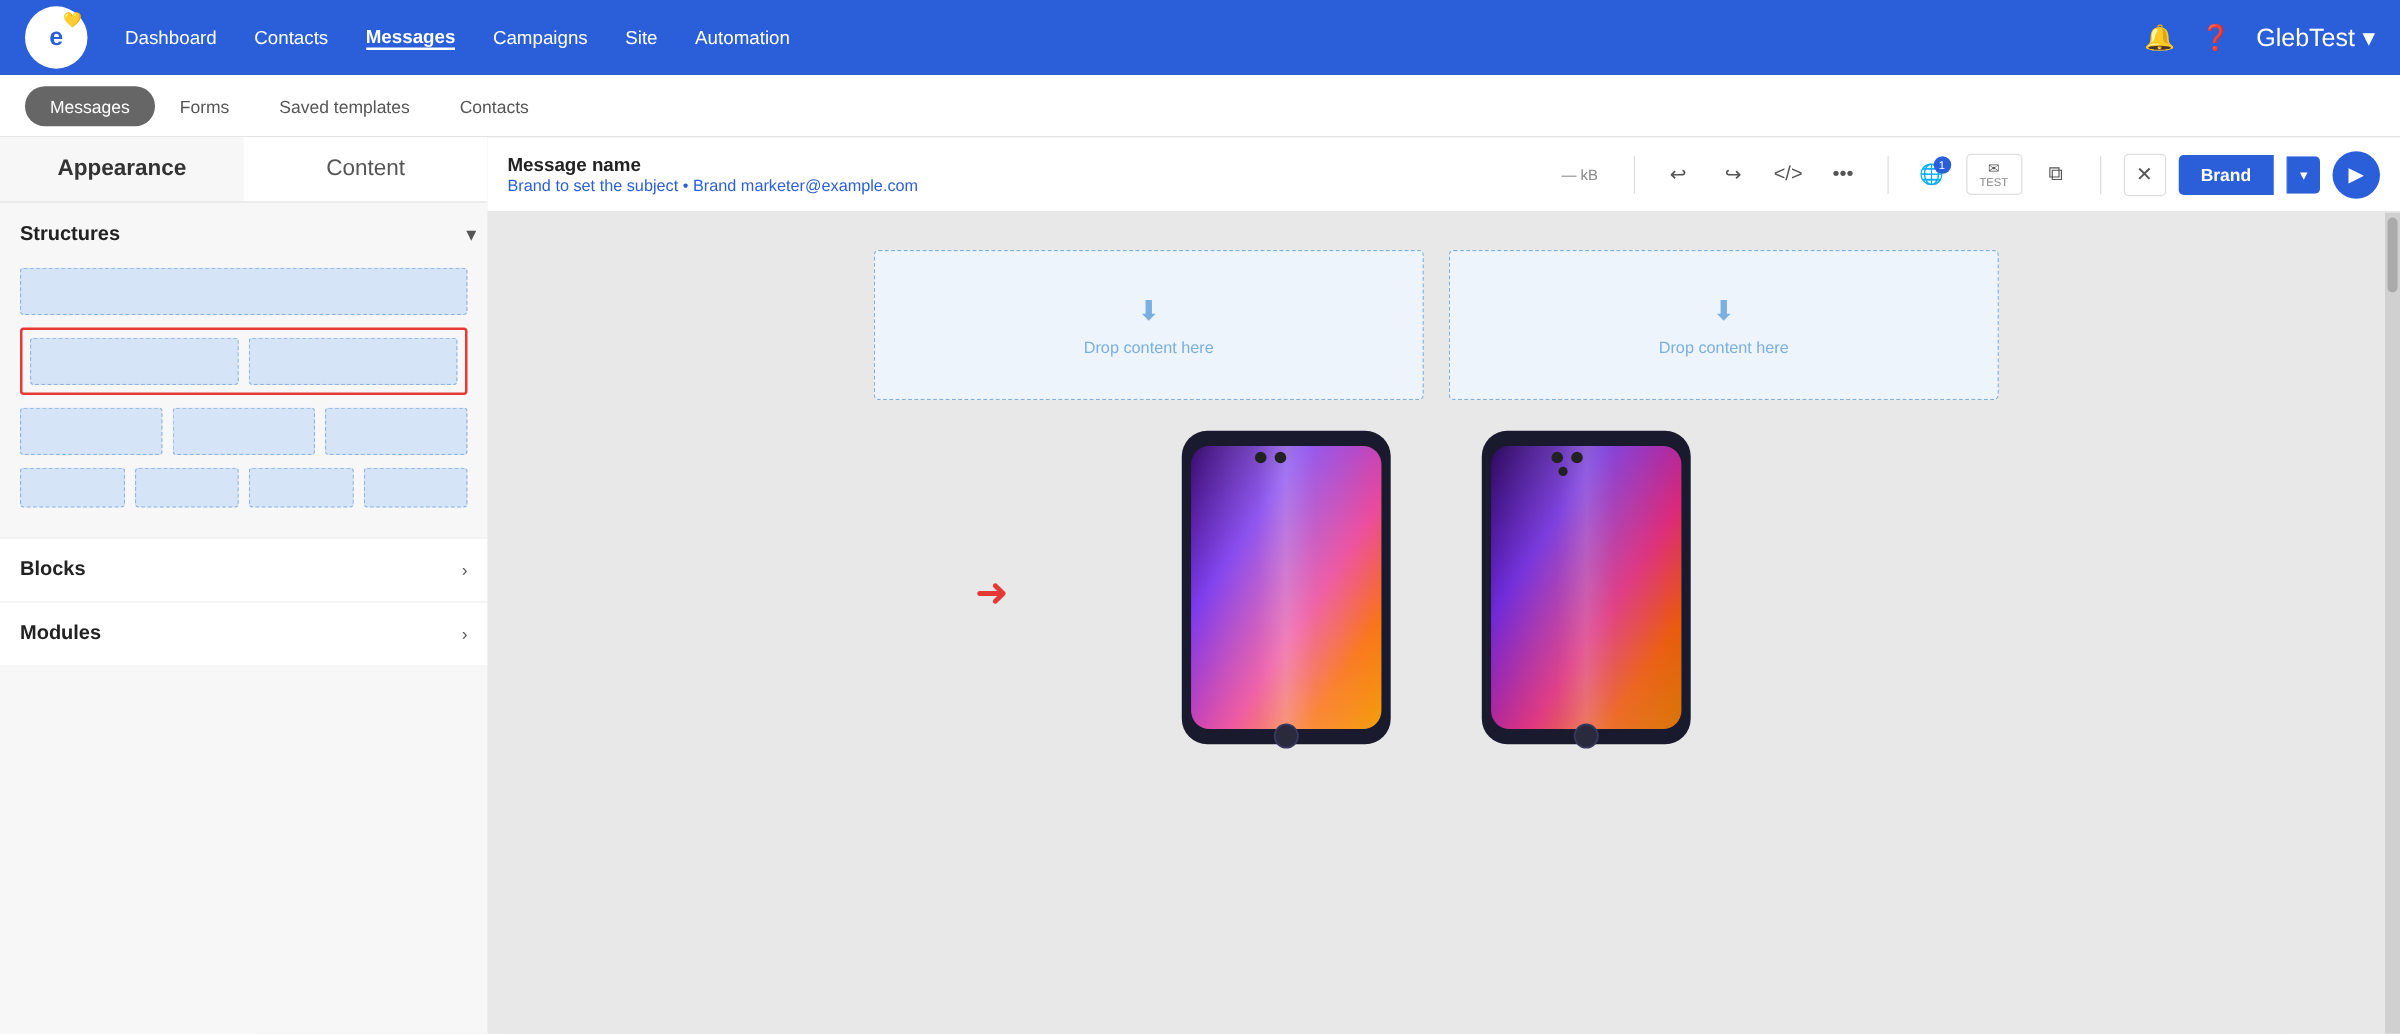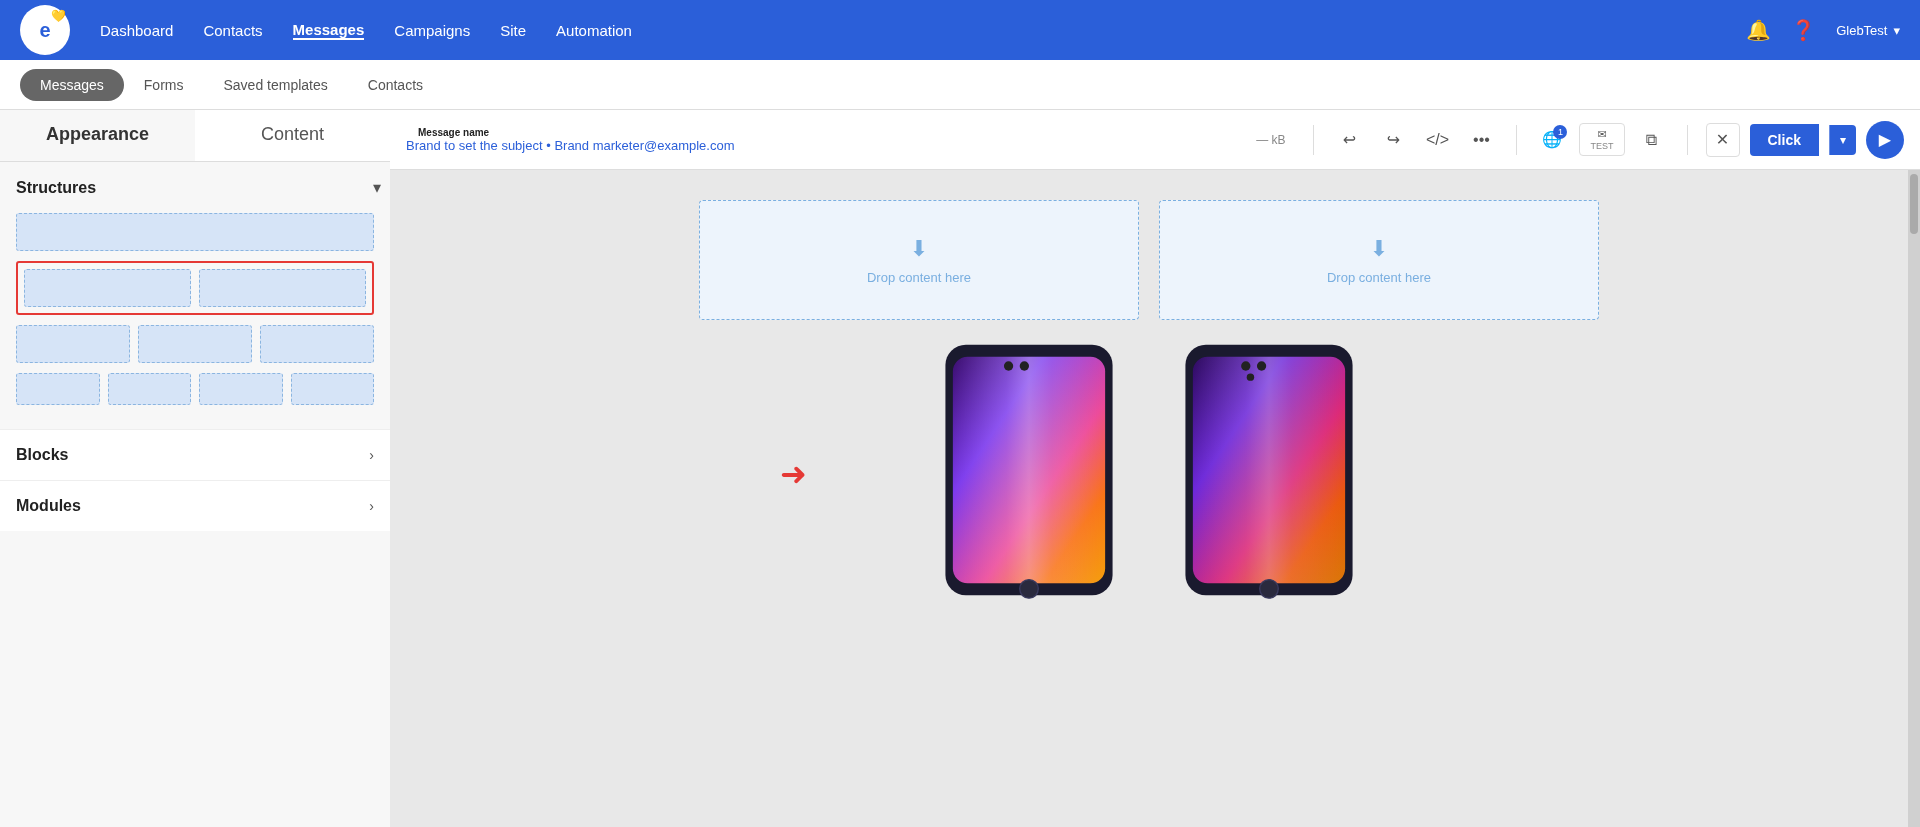--- a/index.html
+++ b/index.html
@@ -25,21 +25,21 @@
     }
     .logo-heart {
       position: absolute; top: 4px; right: 4px; font-size: 12px; color: #f5c518;
     }
     .top-nav a {
       color: white; text-decoration: none; font-size: 15px; font-weight: 500; cursor: pointer;
     }
     .top-nav a.active { font-weight: bold; border-bottom: 2px solid white; }
     .nav-right { margin-left: auto; display: flex; align-items: center; gap: 20px; }
     .nav-icon { color: white; font-size: 20px; cursor: pointer; }
-    .user-label { color: white; font-size: 13px; cursor: pointer; display: flex; align-items: flex-start; gap: 6px; }
+    .user-label { color: white; font-size: 20px; cursor: pointer; display: flex; align-items: flex-end; gap: 6px; }
 
     
     .sub-nav {
       background: white;
       height: 50px;
       display: flex;
       align-items: center;
       padding: 0 20px;
       gap: 0;
       border-bottom: 1px solid #ddd;
@@ -174,21 +174,21 @@
     .editor-toolbar {
       background: white;
       height: 60px;
       display: flex;
       align-items: center;
       padding: 0 16px;
       border-bottom: 1px solid #ddd;
       gap: 10px;
     }
     .toolbar-title-area { flex: 1; }
-    .toolbar-msg-name { font-size: 10px; font-weight: 700; color: #222; margin-left: 12px; }
+    .toolbar-msg-name { font-size: 15px; font-weight: 700; color: #222; }
     .toolbar-subject { font-size: 13px; color: #888; }
     .toolbar-subject span { color: #2b5fd9; }
     .toolbar-size { color: #888; font-size: 12px; margin-right: 10px; }
     .toolbar-divider { width: 1px; height: 30px; background: #ddd; margin: 0 8px; }
     .toolbar-icon {
       width: 34px; height: 34px;
       display: flex; align-items: center; justify-content: center;
       cursor: pointer; border-radius: 4px; font-size: 16px; color: #555;
     }
     .toolbar-icon.globe-badge { position: relative; }
@@ -397,21 +397,21 @@
       <div class="toolbar-icon globe-badge" style="position:relative;">
         🌐<div class="badge">1</div>
       </div>
       <div class="toolbar-test-btn">
         <span>✉</span>
         <span class="test-label">TEST</span>
       </div>
       <div class="toolbar-icon">⧉</div>
       <div class="toolbar-divider"></div>
       <div class="btn-close">✕</div>
-      <button class="btn-save">Click</button>
+      <button class="btn-save">Brand</button>
       <button class="btn-save-arrow">▾</button>
       <button class="btn-play">▶</button>
     </div>
 
     <div style="display:flex; flex:1; overflow:hidden;">
       <div class="editor-canvas">
 
         <div class="drop-row">
           <div class="drop-zone">
             <span class="drop-icon">⬇</span>

